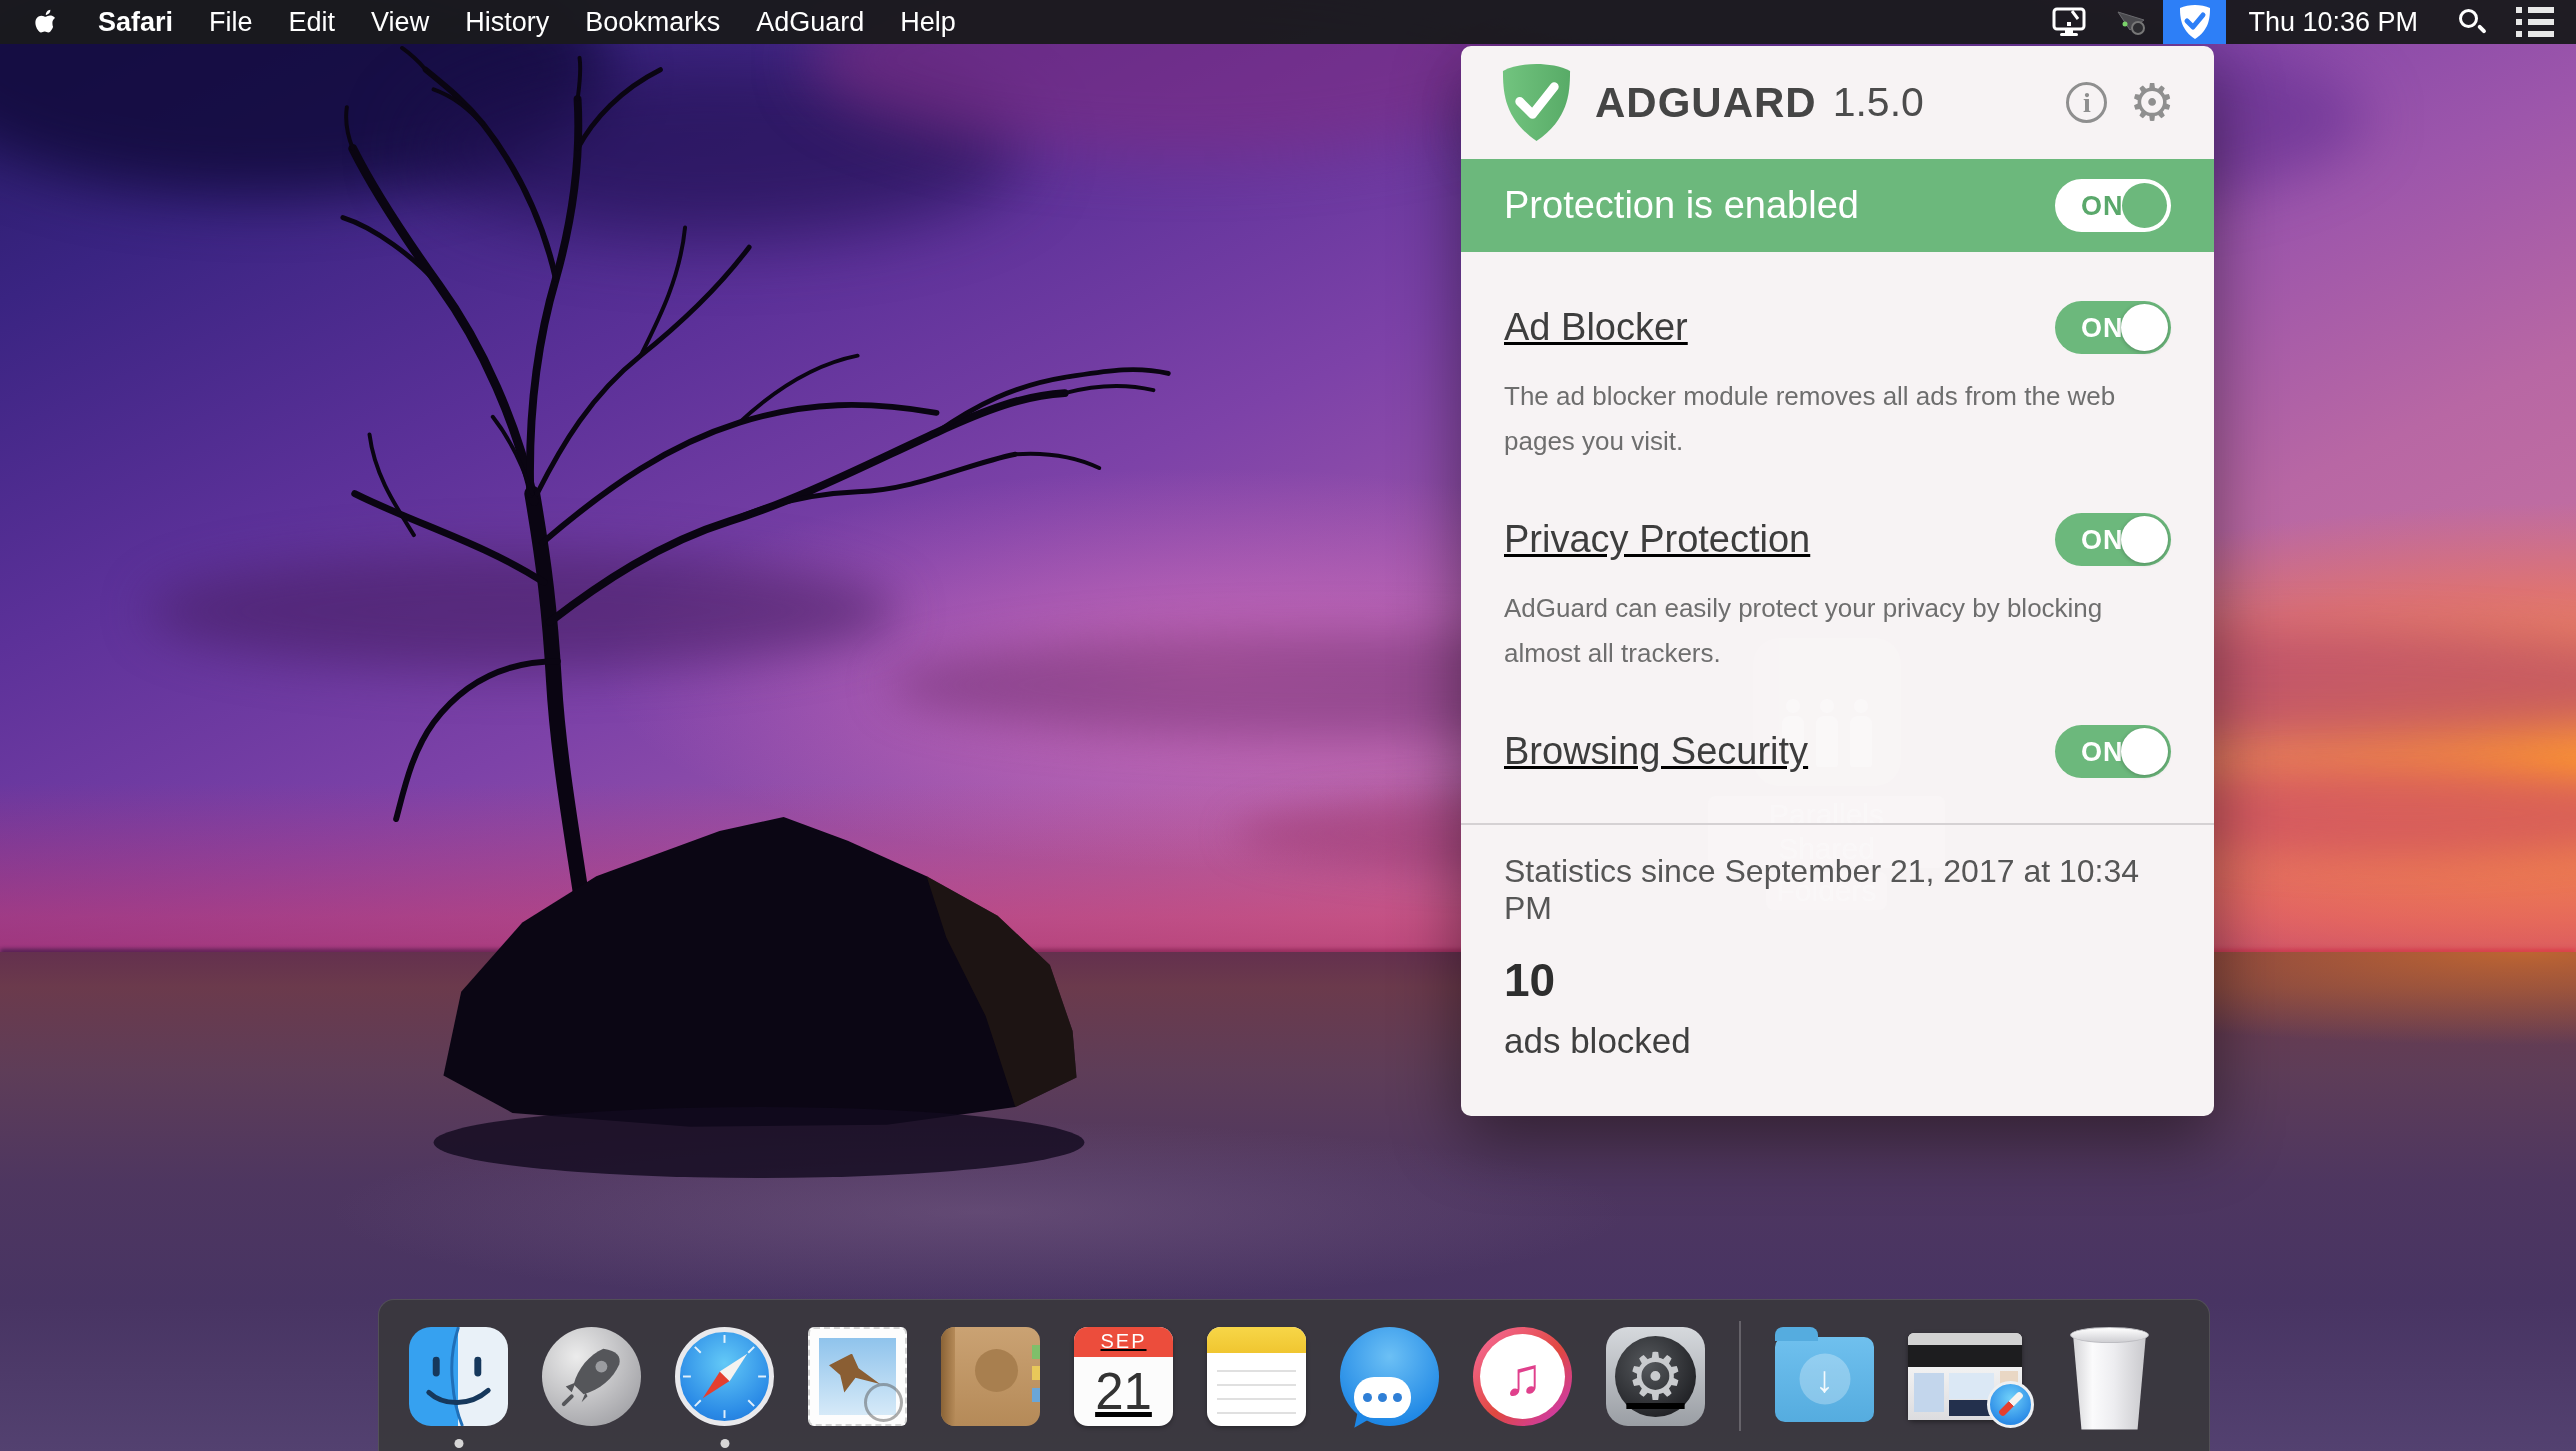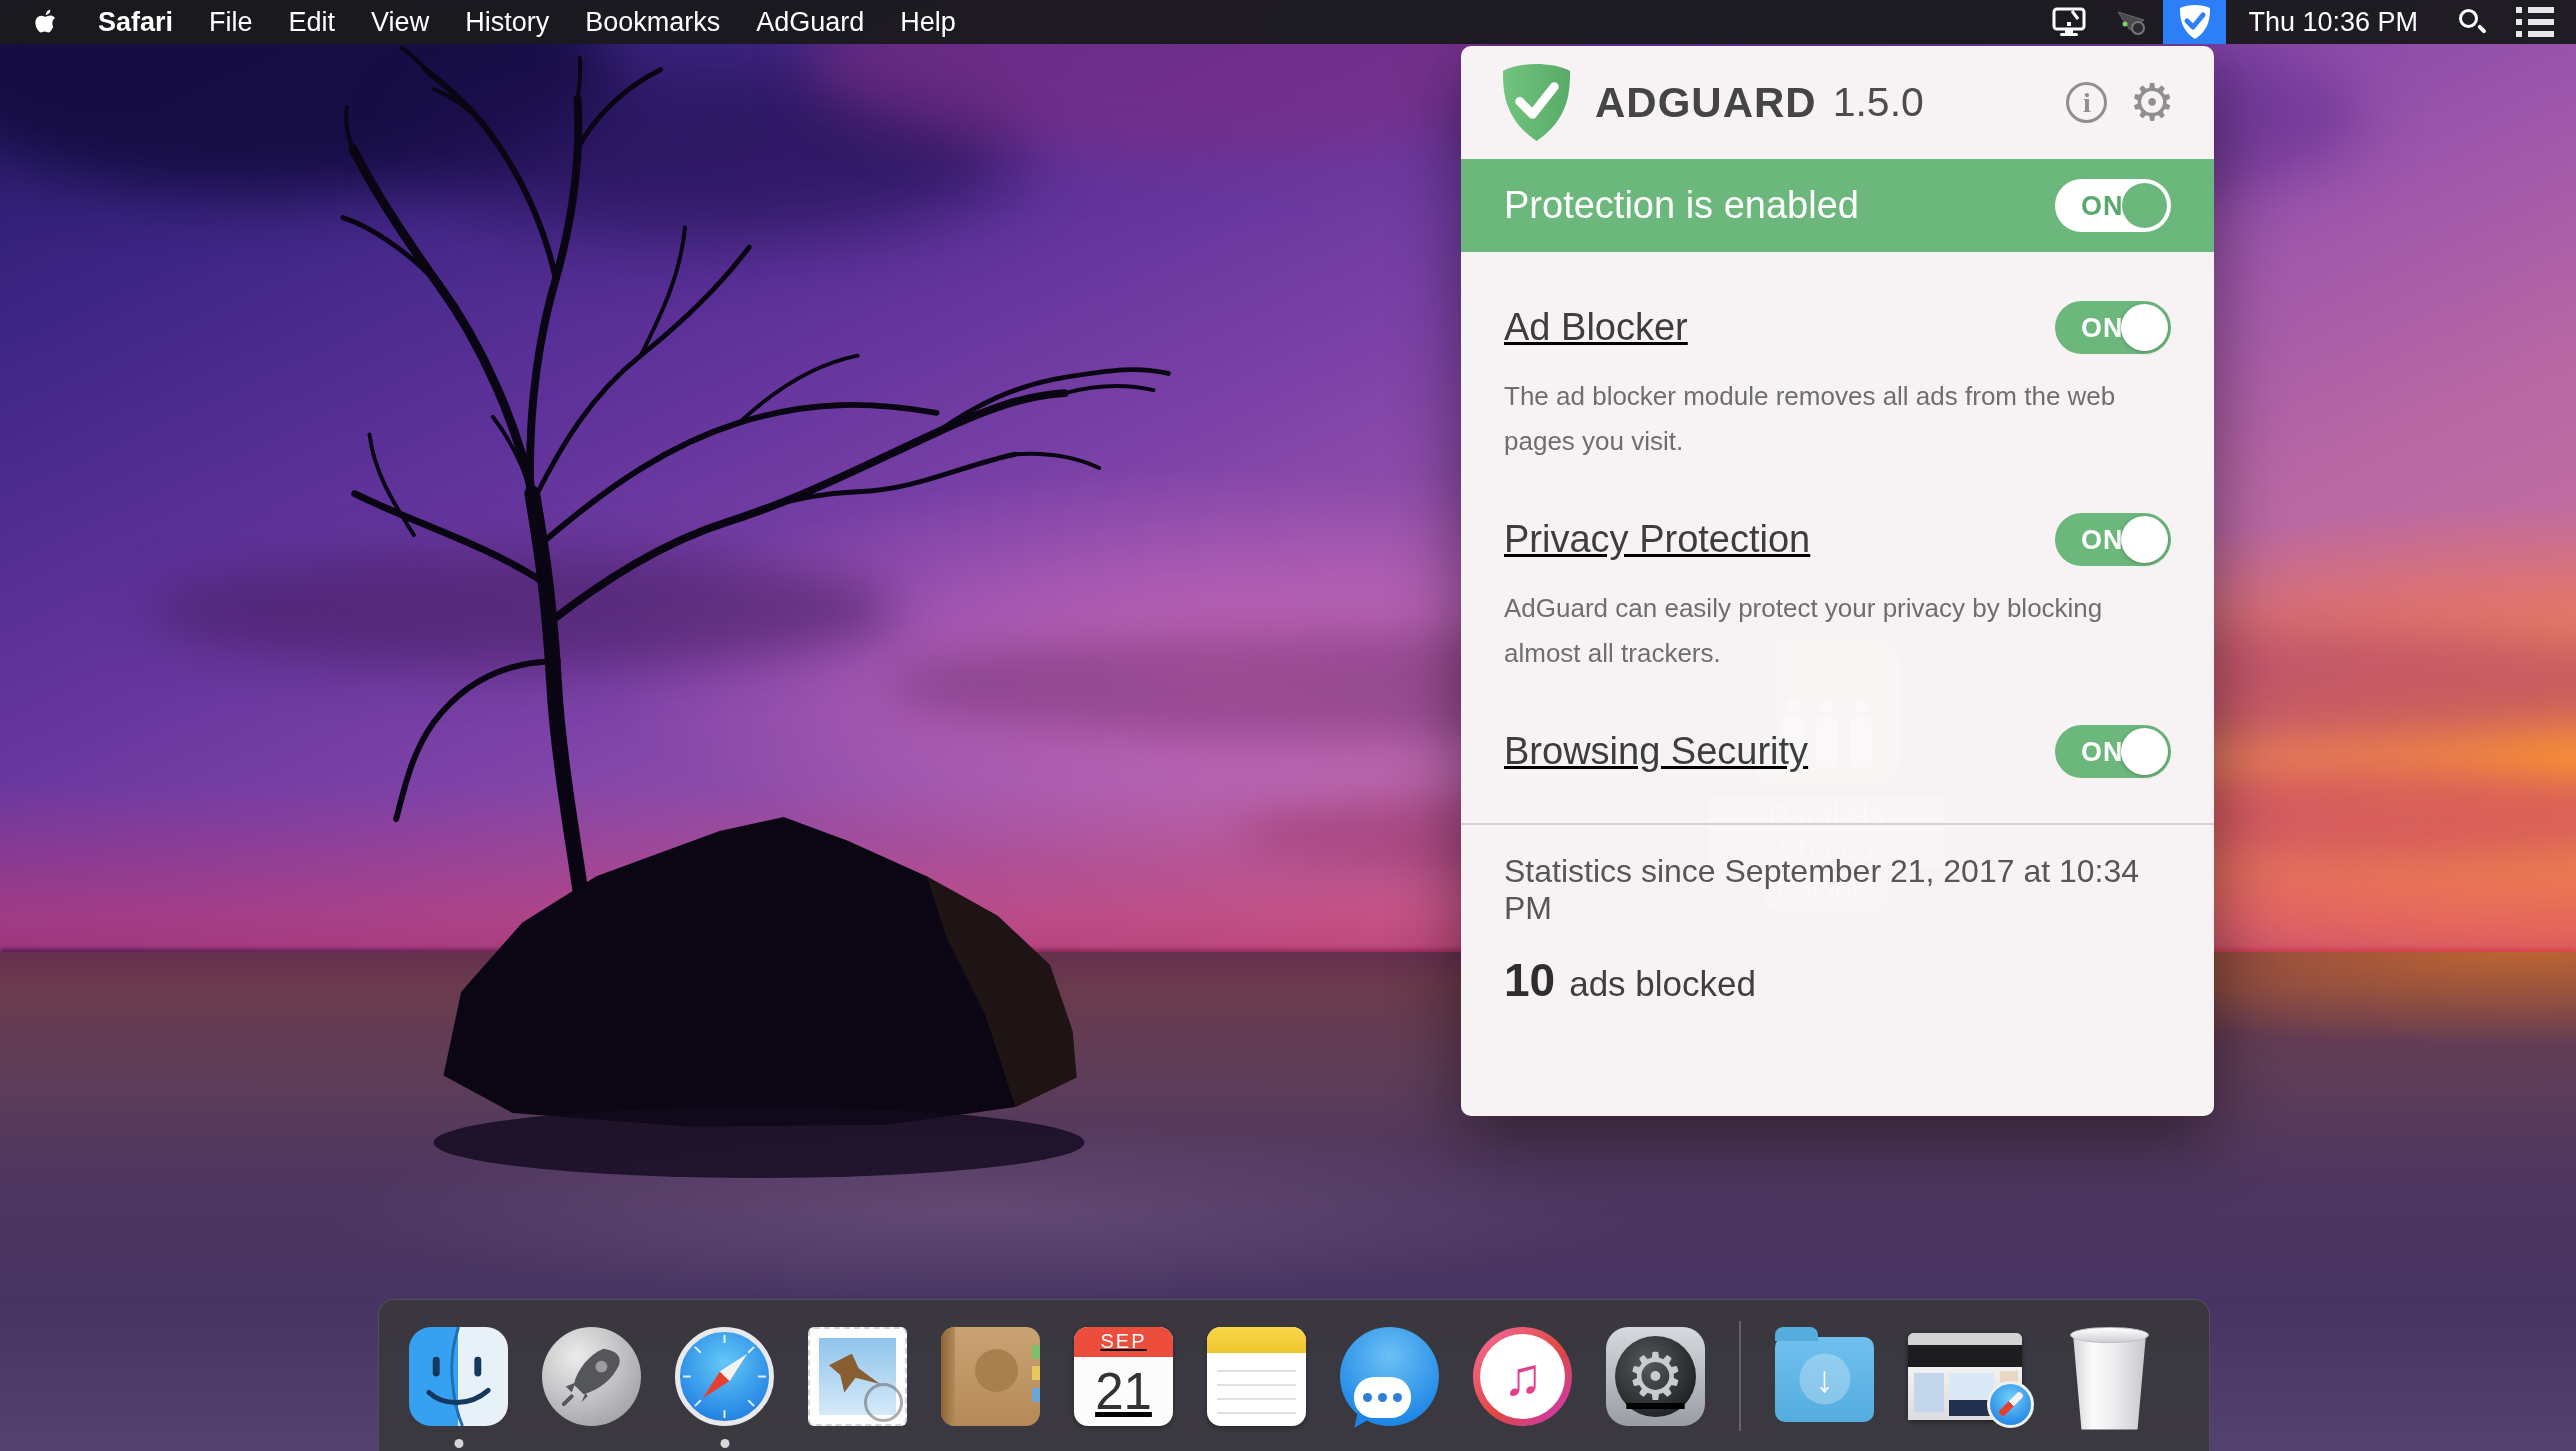--- a/index.html
+++ b/index.html
@@ -102,21 +102,21 @@
   .person:after { content:""; position:absolute; left:2px; top:17px; width:22px; height:51px;
     border-radius:8px 8px 3px 3px; background:rgba(255,255,255,.95); }
   .ghost-label { margin-top:10px; font-size:30px; color:rgba(255,255,255,.95); }
   .ghost-label span { display:inline-block; background:rgba(255,255,255,.45);
     border-radius:8px; padding:2px 10px; }
   .ghost-label .l2 { margin-top:4px; }
 
   .divider { position:relative; z-index:2; margin-top:45px; height:2px; background:#d5d1d3; }
   .stats { position:relative; z-index:2; padding:28px 43px 0; }
   .stats-since { font-size:32px; color:#565656; }
-  .stat-row { display:flex; align-items:baseline; gap:14px; margin-top:26px; }
+  .stat-row { display:flex; align-items:baseline; gap:14px; margin-top:26px;flex-direction:column; }
   .stat-value { font-size:46px; font-weight:bold; color:#2e2e2e; }
   .stat-label { font-size:35px; color:#3f3f3f; }
 
   
   .dock { position:absolute; left:378px; top:1299px; width:1832px; height:153px;
     background:rgba(56,56,58,.88); border-radius:16px 16px 0 0;
     border:1px solid rgba(255,255,255,.12); border-bottom:none;
     display:flex; align-items:center; gap:34px; padding:12px 30px; z-index:40;text-decoration:underline; }
   .dock-item { position:relative; width:99px; height:99px; flex:none; }
   .dock-item.running:after { content:""; position:absolute; left:50%; bottom:-22px;

